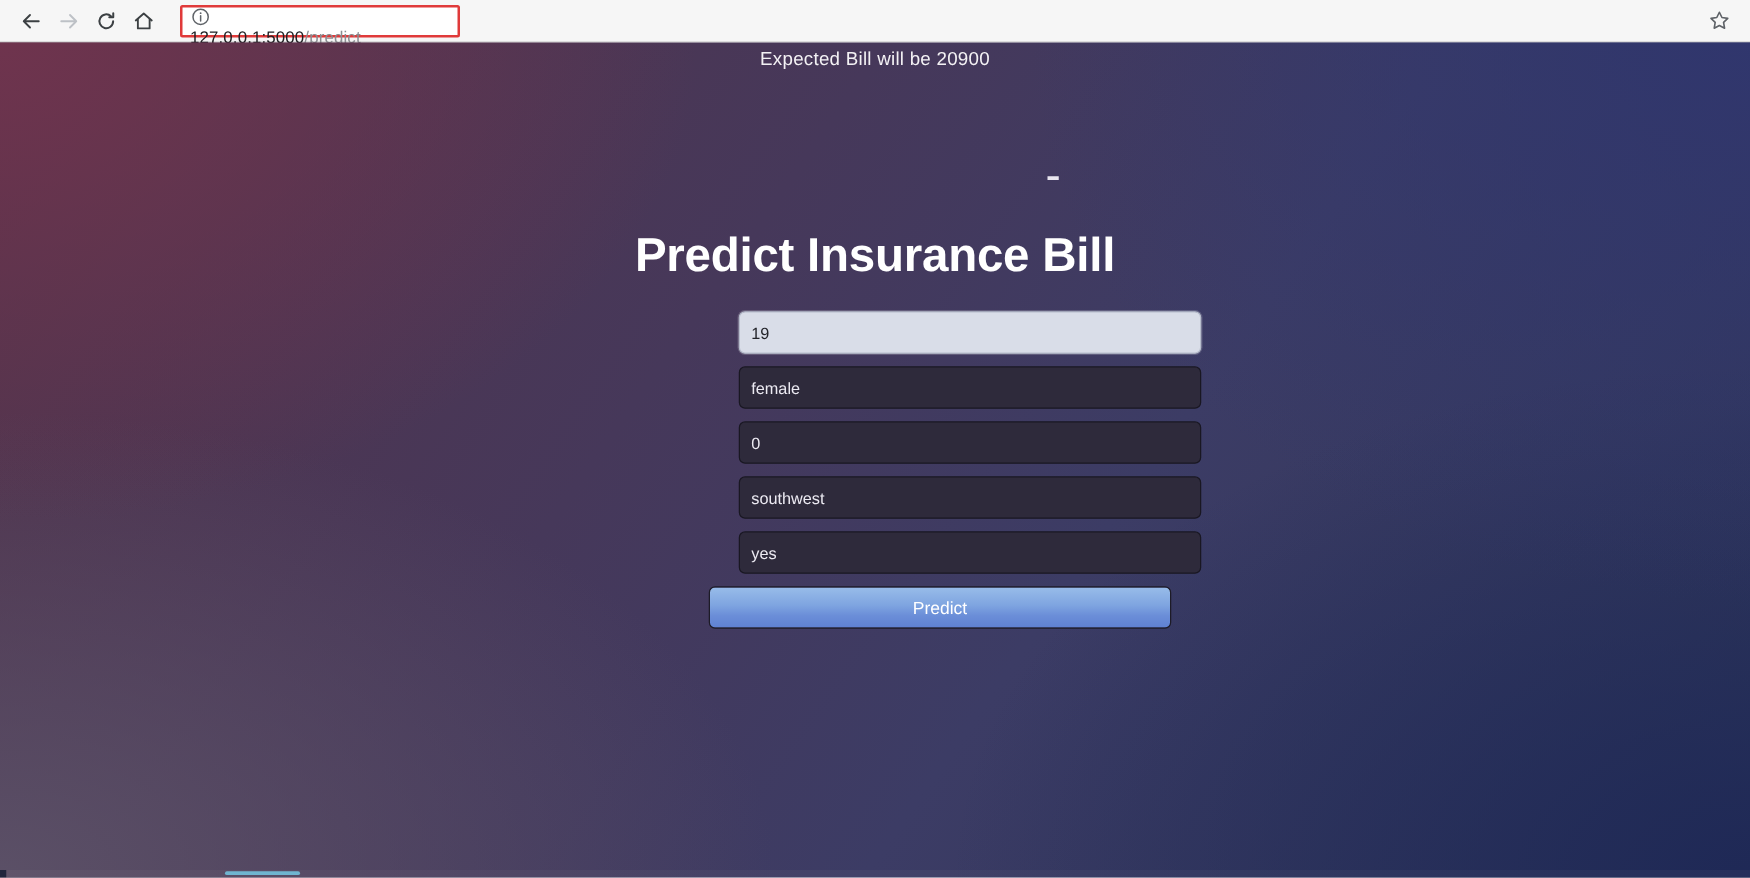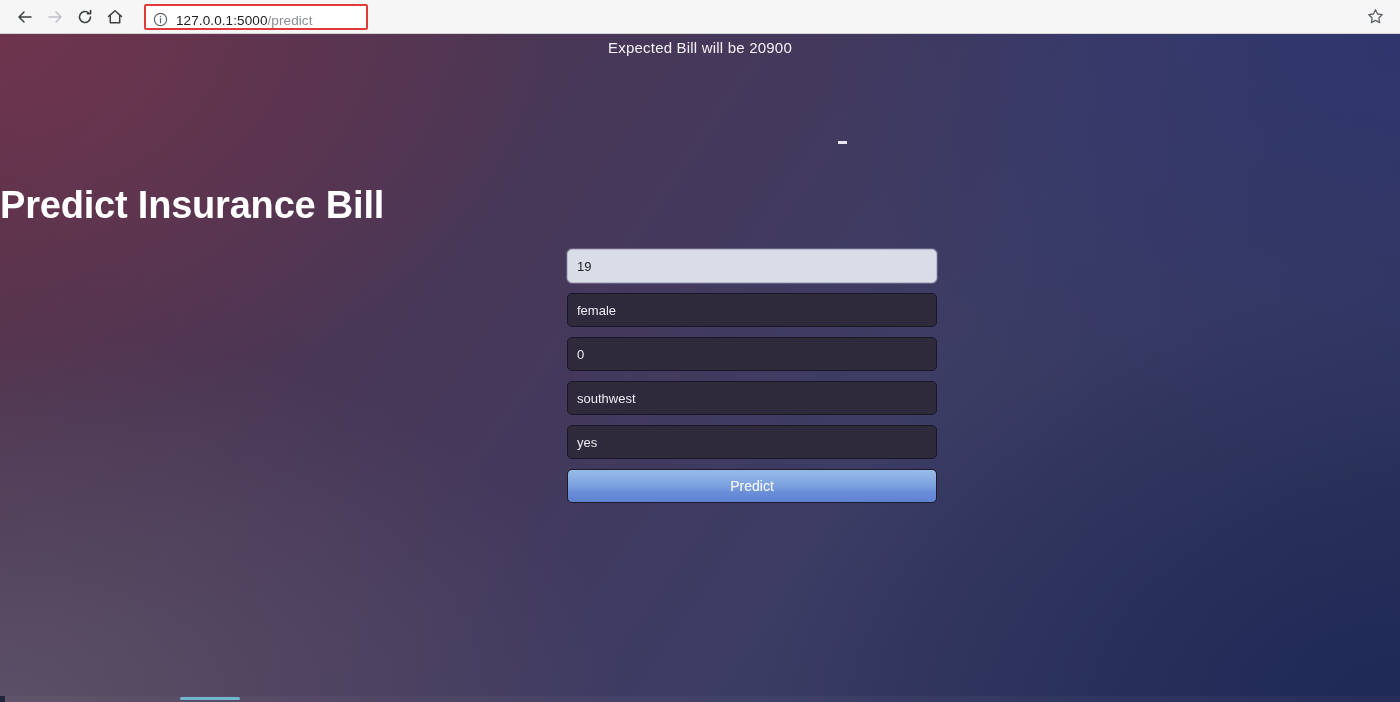--- a/index.html
+++ b/index.html
@@ -31,22 +31,23 @@
   .omnibox-wrap{
     margin-left:14px;
     position:relative;
     width:224px; height:26px;
   }
   .omnibox{
     position:absolute; inset:0;
     background:#ffffff;
     border:2px solid #e03a3a;
     border-radius:2px;
-    display:flex; align-items:flex-end;
+    display:flex; align-items:flex-start;
     padding:0 6px;
+    flex-direction:column;
   }
   .info-icon{
     flex:0 0 auto;
     width:16px; height:16px;
     margin-right:8px;
     color:#5f6368;
     display:flex; align-items:center; justify-content:center;
   }
   .url-text{
     font-size:13.5px;
@@ -90,21 +91,21 @@
   .spacer-mark{
     position:absolute;
     left:838px; top:107px;
     width:9px; height:3px;
     background:#e9e6ef;
   }
 
   .page-title{
     position:absolute;
     left:0; right:0; top:150px;
-    text-align:left;
+    text-align:center;
     color:#ffffff;
     font-size:38px;
     font-weight:bold;
     letter-spacing:-0.2px;
   }
 
   .form{
     position:absolute;
     left:567px; top:215px;
     width:370px;
@@ -115,20 +116,21 @@
     height:34px;
     margin-bottom:10px;
     border-radius:5px;
     border:1px solid #191722;
     background:#2e2a3b;
     color:#eceaf2;
     font-family:"Liberation Sans", sans-serif;
     font-size:13px;
     padding:0 9px;
     outline:none;
+    margin-left:24px;
   }
   .field.focused{
     background:#d9dde8;
     color:#23242a;
     border:1px solid #b7bdcc;
     box-shadow:0 0 0 1px rgba(255,255,255,0.18);
   }
   .field::placeholder{ color:#a49fb2; }
 
   .predict-btn{

